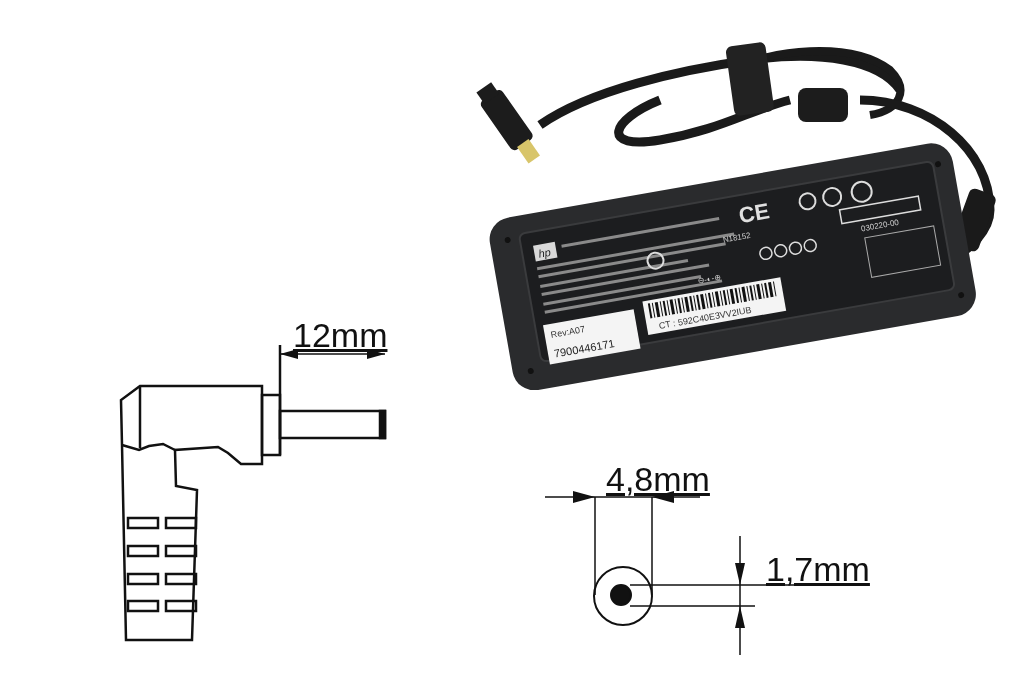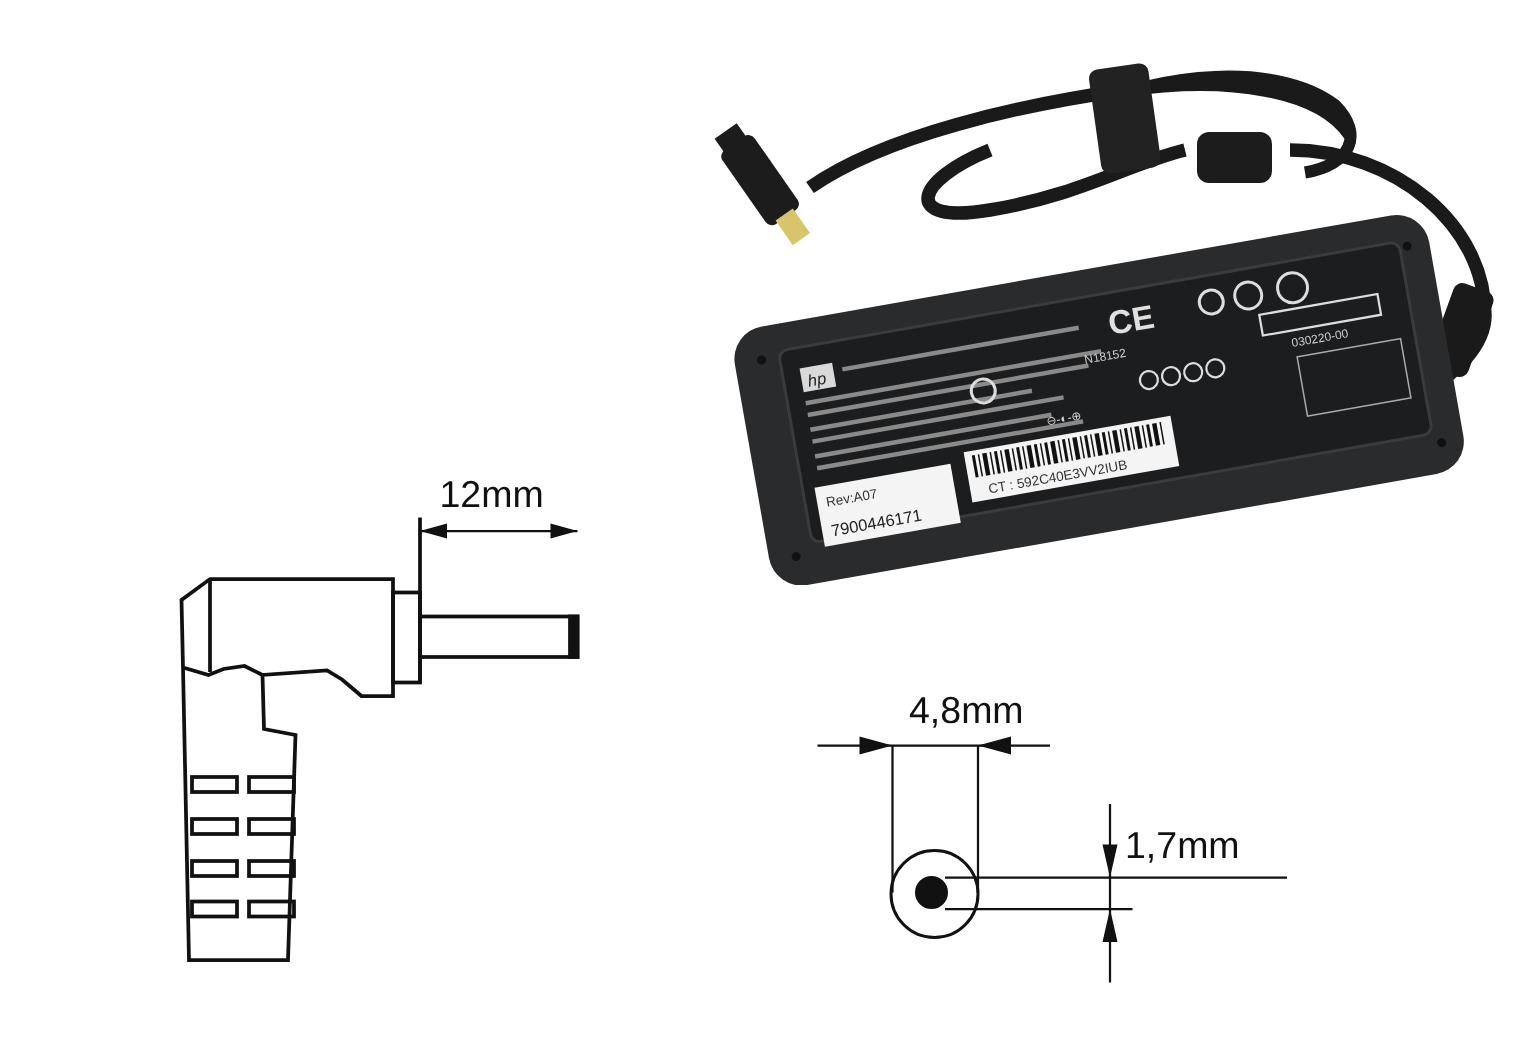--- a/index.html
+++ b/index.html
@@ -1,18 +1,18 @@
 <!DOCTYPE html>
 <html><head>
 <meta charset="utf-8">
 <style>
   html, body { margin: 0; padding: 0; background: #ffffff; }
   body { width: 1024px; height: 700px; position: relative; overflow: hidden; font-family: "Liberation Sans", sans-serif; }
   .abs { position: absolute; }
-  .dim-label { position: absolute; font-family: "Liberation Sans", sans-serif; color: #111; font-size: 25px; line-height: 1; }
+  .dim-label { position: absolute; font-family: "Liberation Sans", sans-serif; color: #111; font-size: 34px; line-height: 1; text-decoration: underline; }
   svg { position: absolute; left: 0; top: 0; }
   .label-text { font-family: "Liberation Sans", sans-serif; }
 </style>
 </head>
 <body>
 
 <div class="abs" style="left:430px;top:30px;width:594px;height:360px;">
   <svg width="594" height="360" viewBox="0 0 594 360">
 
     <path d="M110 95 C 160 60, 250 40, 320 30 C 390 20, 450 30, 470 60" stroke="#1a1a1a" stroke-width="9" fill="none"></path>
@@ -152,13 +152,13 @@
       <line x1="630" y1="606" x2="755" y2="606" stroke-width="1.5"></line>
       <line x1="740" y1="536" x2="740" y2="655" stroke-width="1.5"></line>
       <polygon points="740,585 735,563 745,563" fill="#111" stroke="none"></polygon>
       <polygon points="740,606 735,628 745,628" fill="#111" stroke="none"></polygon>
     </g>
   </svg>
 </div>
 
 <div class="dim-label" style="left:293px;top:318px;">12mm</div>
 <div class="dim-label" style="left:606px;top:462px;">4,8mm</div>
-<div class="dim-label" style="left:750px;top:552px;">1,7mm</div>
+<div class="dim-label" style="left:766px;top:552px;">1,7mm</div>
 
 </body></html>

